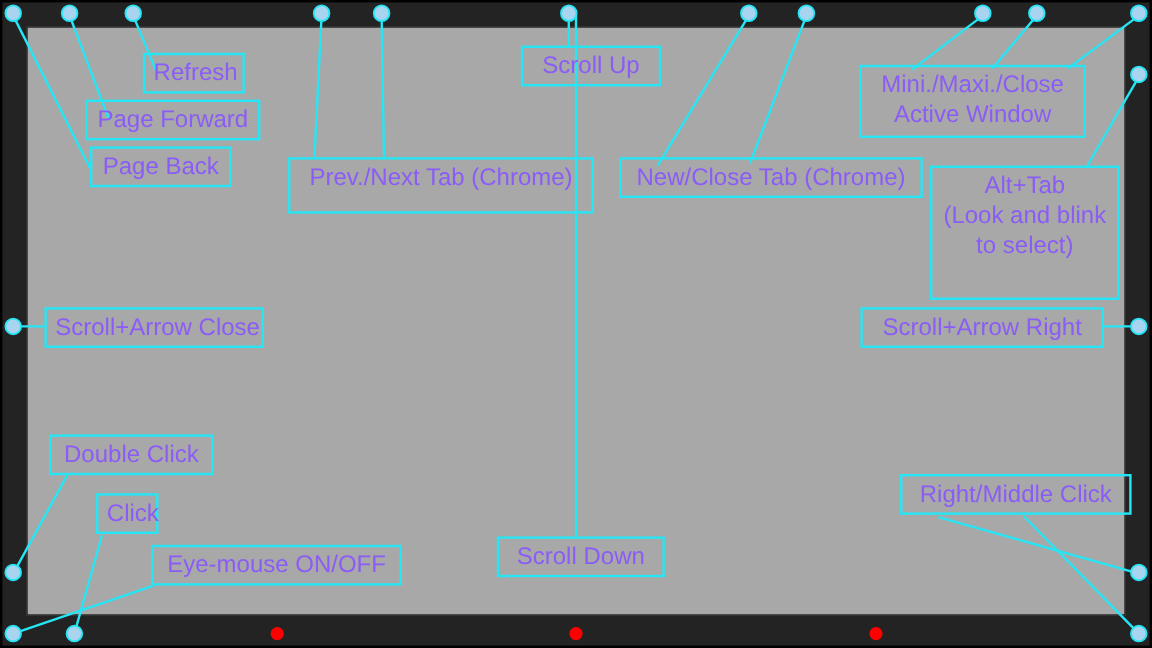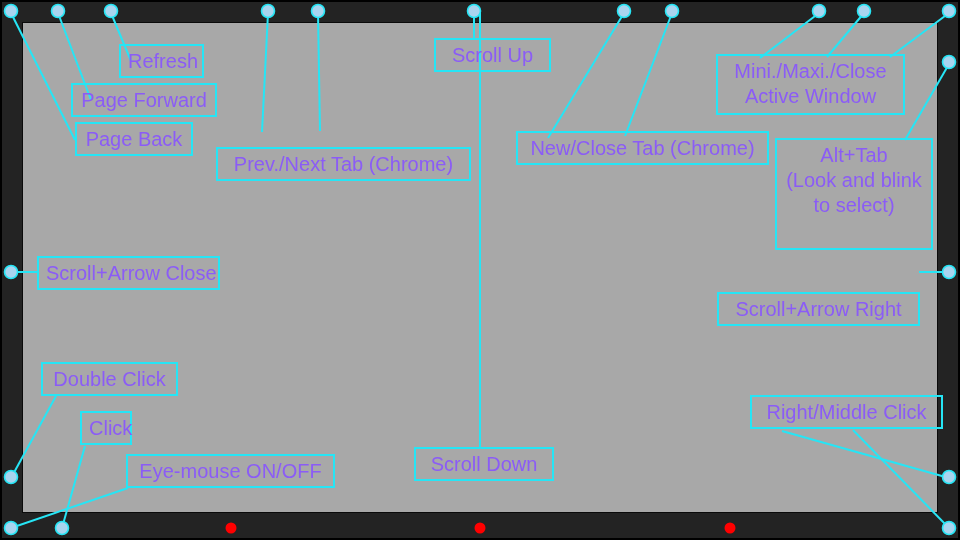--- a/index.html
+++ b/index.html
@@ -126,30 +126,30 @@
         <circle cx="231" cy="528" r="5.5" class="red-dot"></circle>
         <circle cx="480" cy="528" r="5.5" class="red-dot"></circle>
         <circle cx="730" cy="528" r="5.5" class="red-dot"></circle>
       </g>
   </svg>
 
   <div id="label-layer">
       <div class="label-box" style="left: 36px; top: 122px; width: 118px; height: 34px; margin-left: 39px;">Page Back</div>
       <div class="label-box" style="left: 71px; top: 83px; width: 146px; height: 34px;">Page Forward</div>
       <div class="label-box" style="left: 119px; top: 44px; width: 85px; height: 34px;">Refresh</div>
-      <div class="label-box" style="left: 216px; top: 131px; width: 255px; height: 34px; margin-top: 16px;">Prev./Next Tab (Chrome)</div>
+      <div class="label-box" style="left: 240px; top: 131px; width: 255px; height: 47px;">Prev./Next Tab (Chrome)</div>
       <div class="label-box" style="left: 434px; top: 38px; width: 117px; height: 34px;">Scroll Up</div>
       <div class="label-box" style="left: 516px; top: 131px; width: 253px; height: 34px;">New/Close Tab (Chrome)</div>
       <div class="label-box" style="left: 716px; top: 54px; width: 189px; height: 61px;">Mini./Maxi./Close
 Active Window</div>
       <div class="label-box" style="left: 775px; top: 138px; width: 158px; height: 112px;">Alt+Tab
 (Look and blink
 to select)</div>
       <div class="label-box" style="left: 37px; top: 256px; width: 183px; height: 34px;">Scroll+Arrow Close</div>
-      <div class="label-box" style="left: 717px; top: 256px; width: 203px; height: 34px; margin-top: 36px;">Scroll+Arrow Right</div>
+      <div class="label-box" style="left: 717px; top: 256px; width: 203px; height: 34px;">Scroll+Arrow Right</div>
       <div class="label-box" style="left: 41px; top: 362px; width: 137px; height: 34px;">Double Click</div>
       <div class="label-box" style="left: 80px; top: 411px; width: 52px; height: 34px;">Click</div>
       <div class="label-box" style="left: 126px; top: 454px; width: 209px; height: 34px;">Eye-mouse ON/OFF</div>
       <div class="label-box" style="left: 414px; top: 447px; width: 140px; height: 34px;">Scroll Down</div>
       <div class="label-box" style="left: 750px; top: 395px; width: 193px; height: 34px;">Right/Middle Click</div>
     </div>
 
 </div>
 
 </body></html>

